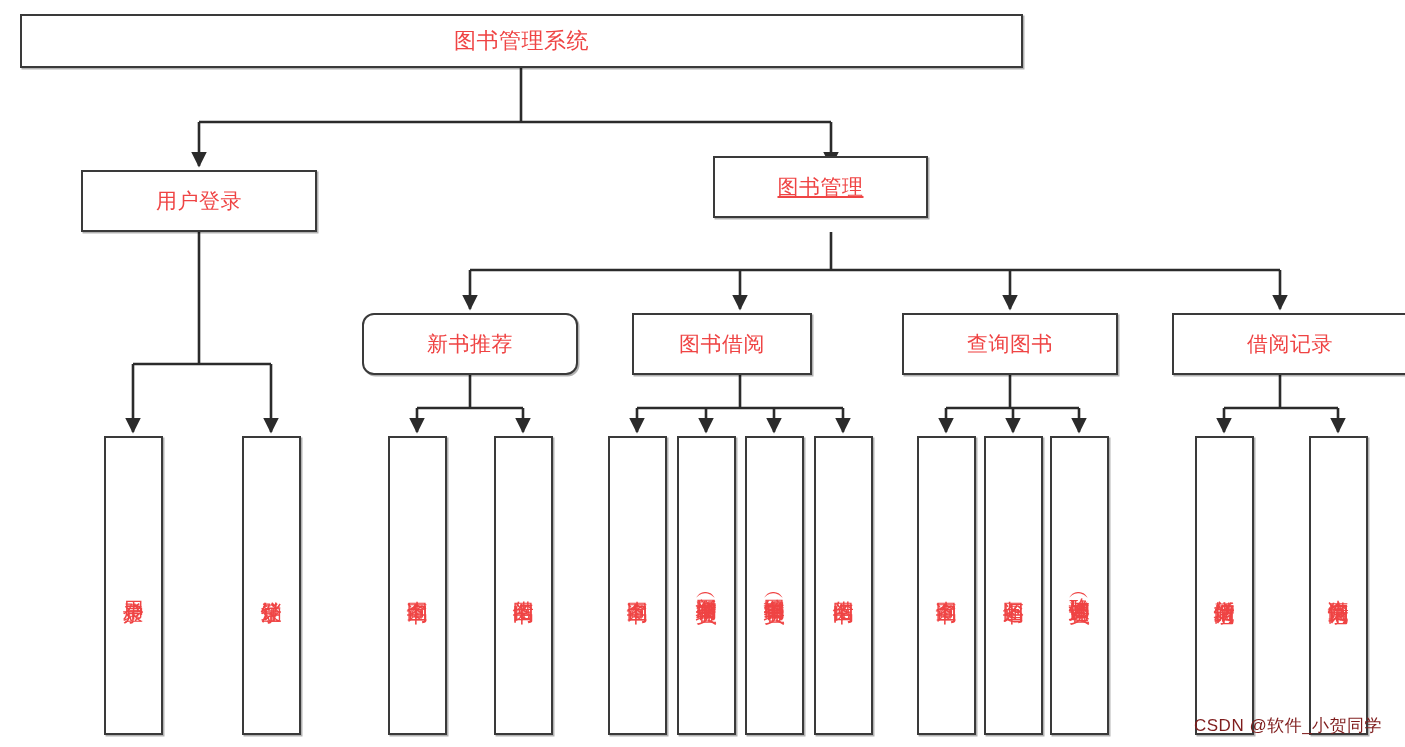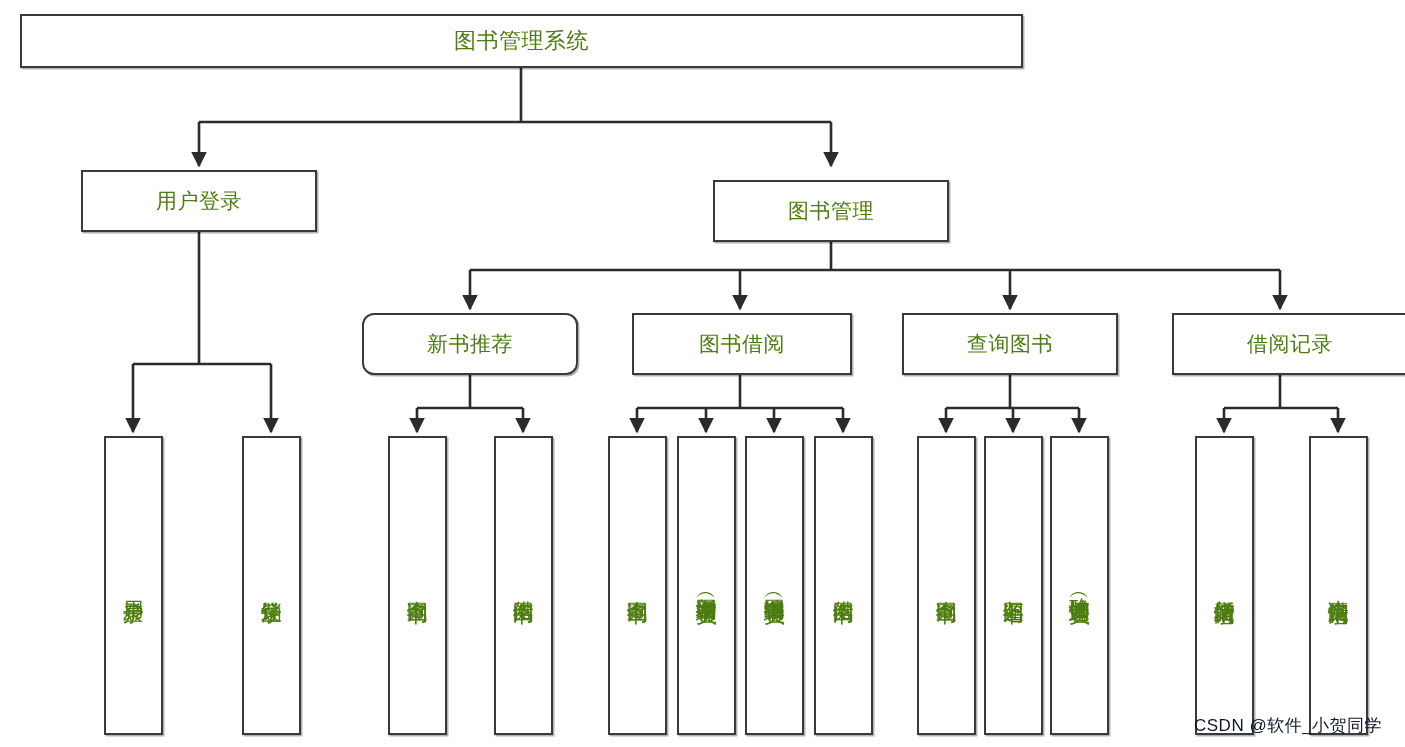--- a/index.html
+++ b/index.html
@@ -28,21 +28,21 @@
   }
   .node {
     position: absolute;
     box-sizing: border-box;
     background: #ffffff;
     border: 2px solid #3a3a3a;
     box-shadow: 1.5px 1.5px 0 rgba(0,0,0,0.30);
     display: flex;
     align-items: center;
     justify-content: center;
-    color: #4d7c0f;
+    color: #ef4444;
   }
   .node-label {
     display: block;
     text-align: center;
     white-space: pre-line;
     line-height: 1.05;
   }
   
   .node.horiz .node-label {
     font-size: 21px;
@@ -62,21 +62,21 @@
     font-size: 21px;
     line-height: 1.12;
     letter-spacing: 1px;
     max-height: 100%;
   }
   #watermark {
     position: absolute;
     left: 1194px;
     top: 714px;
     font-size: 17px;
-    color: #0f172a;
+    color: #7f1d1d;
     white-space: nowrap;
     letter-spacing: 0.5px;
   }
 </style>
 </head>
 <body>
 
 <div id="diagram-canvas">
 
   <svg id="edge-layer" viewBox="0 0 1405 747" width="1405" height="747" xmlns="http://www.w3.org/2000/svg">
@@ -130,29 +130,29 @@
   </svg>
 
   <div class="node horiz root" style="left:20px; top:14px; width:1003px; height:54px;">
     <span class="node-label">图书管理系统</span>
   </div>
 
   <div class="node horiz" style="left:81px; top:170px; width:236px; height:62px;">
     <span class="node-label">用户登录</span>
   </div>
 
-  <div class="node horiz" style="left:713px; top:180px; width:236px; height:62px;">
+  <div class="node horiz" style="left:713px; top:156px; width:215px; height:62px;text-decoration:underline;">
     <span class="node-label">图书管理</span>
   </div>
 
   <div class="node horiz" style="left:362px; top:313px; width:216px; height:62px;border-radius:12px;">
     <span class="node-label">新书推荐</span>
   </div>
 
-  <div class="node horiz" style="left:632px; top:313px; width:220px; height:62px;">
+  <div class="node horiz" style="left:632px; top:313px; width:180px; height:62px;">
     <span class="node-label">图书借阅</span>
   </div>
 
   <div class="node horiz" style="left:902px; top:313px; width:216px; height:62px;">
     <span class="node-label">查询图书</span>
   </div>
 
   <div class="node horiz" style="left:1172px; top:313px; width:236px; height:62px;">
     <span class="node-label">借阅记录</span>
   </div>

